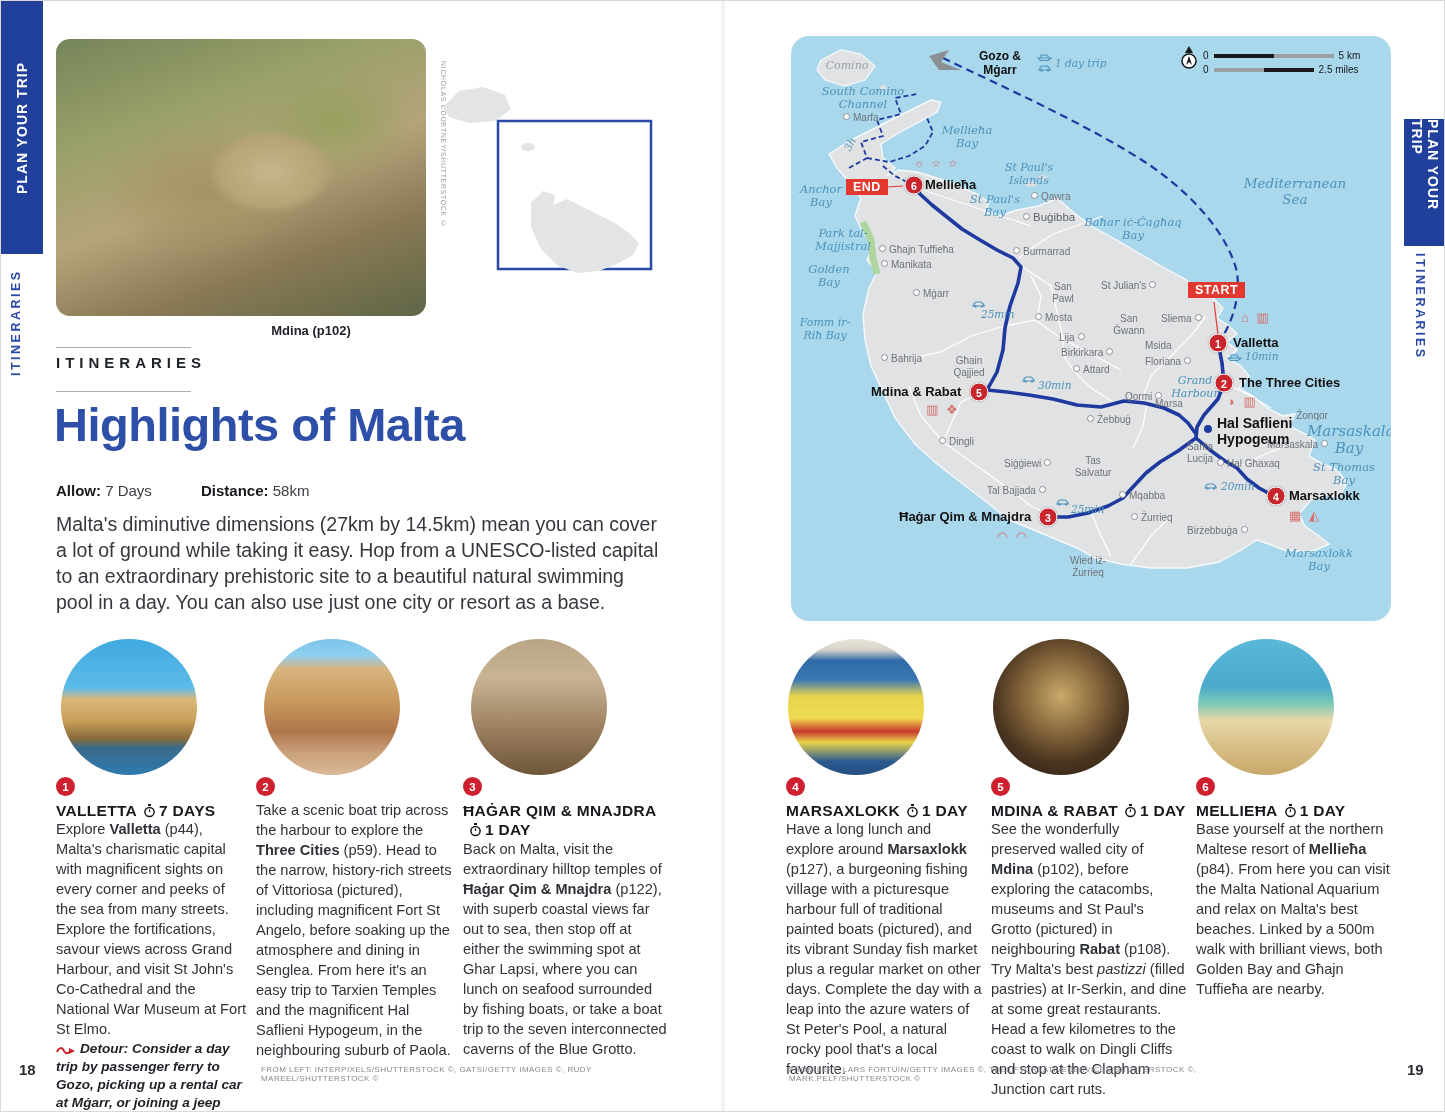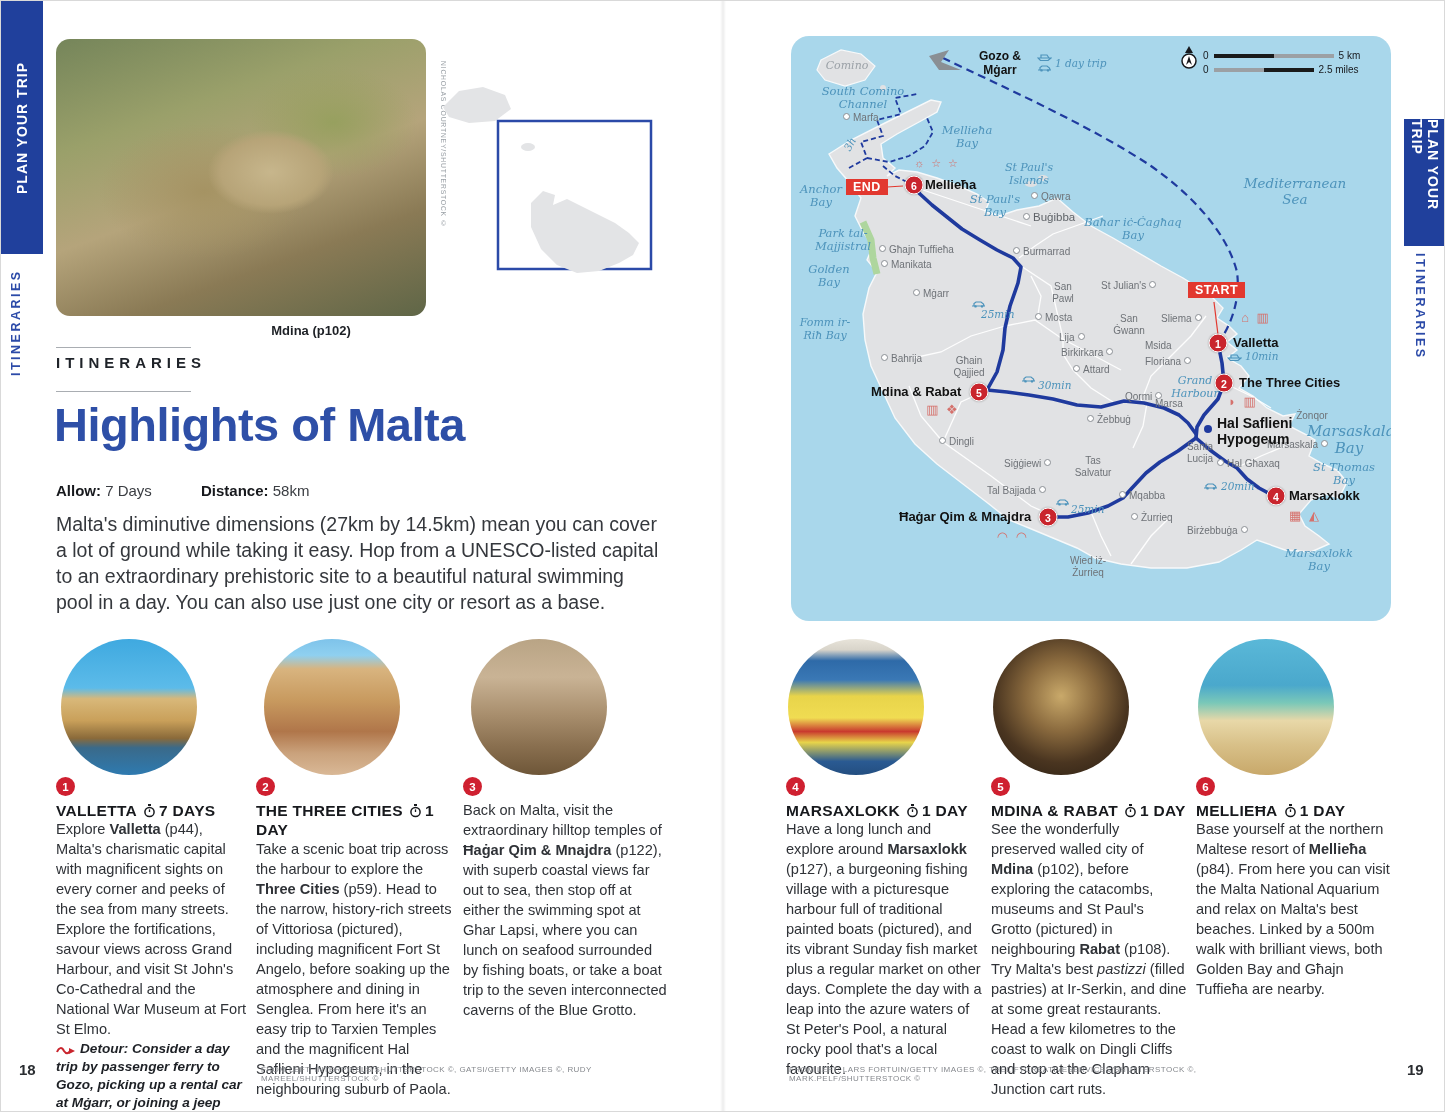--- a/index.html
+++ b/index.html
@@ -136,30 +136,30 @@
         </svg><span>7 DAYS</span></div>
     <p class="stopbody" style="margin:0;"><span>Explore </span><span class="seg-b">Valletta</span><span> (p44), Malta's charismatic capital with magnificent sights on every corner and peeks of the sea from many streets. Explore the fortifications, savour views across Grand Harbour, and visit St John's Co-Cathedral and the National War Museum at Fort St Elmo.</span></p>
     <p class="detour" style="margin:0;"><svg width="20" height="10" viewBox="0 0 20 10">
           <path d="M1,7 C3,2 6,2 8,6 C10,9 12,9 14,6" fill="none" stroke="#c9252d" stroke-width="2"></path>
           <path d="M13,3 L19,6 L13,9 Z" fill="#c9252d"></path>
         </svg><span>Detour: Consider a day trip by passenger ferry to Gozo, picking up a rental car at Mġarr, or joining a jeep tour.</span></p>
   </div>
 
   <div class="abs col" style="left:255px;width:200px;">
     <div class="badge">2</div>
-    <div class="stoptitle"><span>THE THREE CITIES</span><svg width="13" height="14" viewBox="0 0 13 14">
-          <rect x="5" y="0" width="3" height="2" fill="#17191d"></rect>
-          <circle cx="6.5" cy="8" r="4.6" fill="none" stroke="#17191d" stroke-width="1.5"></circle>
-          <line x1="6.5" y1="8" x2="6.5" y2="5.4" stroke="#17191d" stroke-width="1.3"></line>
-        </svg><span>1 DAY</span></div>
     <p class="stopbody" style="margin:0;"><span>Take a scenic boat trip across the harbour to explore the </span><span class="seg-b">Three Cities</span><span> (p59). Head to the narrow, history-rich streets of Vittoriosa (pictured), including magnificent Fort St Angelo, before soaking up the atmosphere and dining in Senglea. From here it's an easy trip to Tarxien Temples and the magnificent Hal Saflieni Hypogeum, in the neighbouring suburb of Paola.</span></p>
   </div>
 
   <div class="abs col" style="left:462px;width:205px;">
     <div class="badge">3</div>
+    <div class="stoptitle"><span>ĦAĠAR QIM &amp; MNAJDRA</span><svg width="13" height="14" viewBox="0 0 13 14">
+          <rect x="5" y="0" width="3" height="2" fill="#17191d"></rect>
+          <circle cx="6.5" cy="8" r="4.6" fill="none" stroke="#17191d" stroke-width="1.5"></circle>
+          <line x1="6.5" y1="8" x2="6.5" y2="5.4" stroke="#17191d" stroke-width="1.3"></line>
+        </svg><span>1 DAY</span></div>
     <p class="stopbody" style="margin:0;"><span>Back on Malta, visit the extraordinary hilltop temples of </span><span class="seg-b">Ħaġar Qim &amp; Mnajdra</span><span> (p122), with superb coastal views far out to sea, then stop off at either the swimming spot at Ghar Lapsi, where you can lunch on seafood surrounded by fishing boats, or take a boat trip to the seven interconnected caverns of the Blue Grotto.</span></p>
   </div>
 
   <div class="abs col" style="left:785px;width:196px;">
     <div class="badge">4</div>
     <div class="stoptitle"><span>MARSAXLOKK</span><svg width="13" height="14" viewBox="0 0 13 14">
           <rect x="5" y="0" width="3" height="2" fill="#17191d"></rect>
           <circle cx="6.5" cy="8" r="4.6" fill="none" stroke="#17191d" stroke-width="1.5"></circle>
           <line x1="6.5" y1="8" x2="6.5" y2="5.4" stroke="#17191d" stroke-width="1.3"></line>
         </svg><span>1 DAY</span></div>

